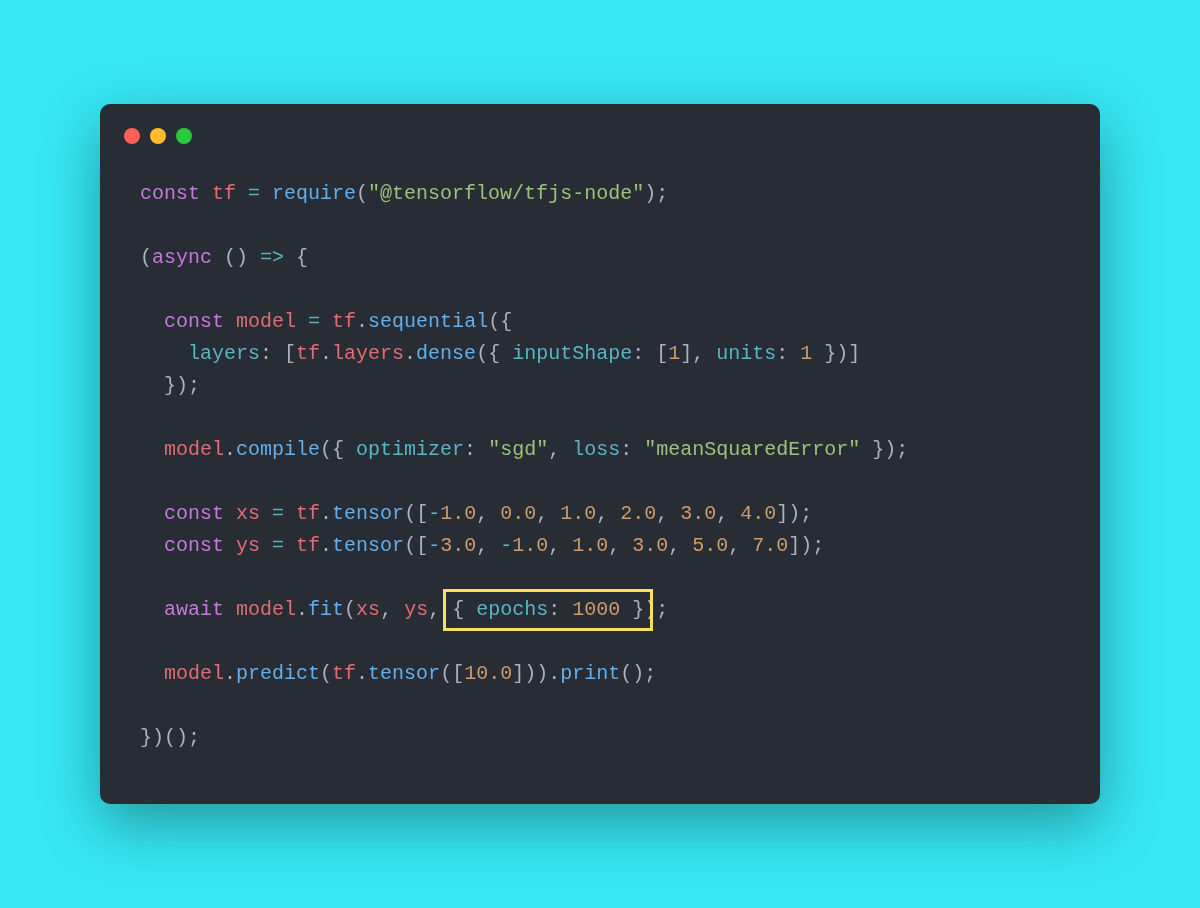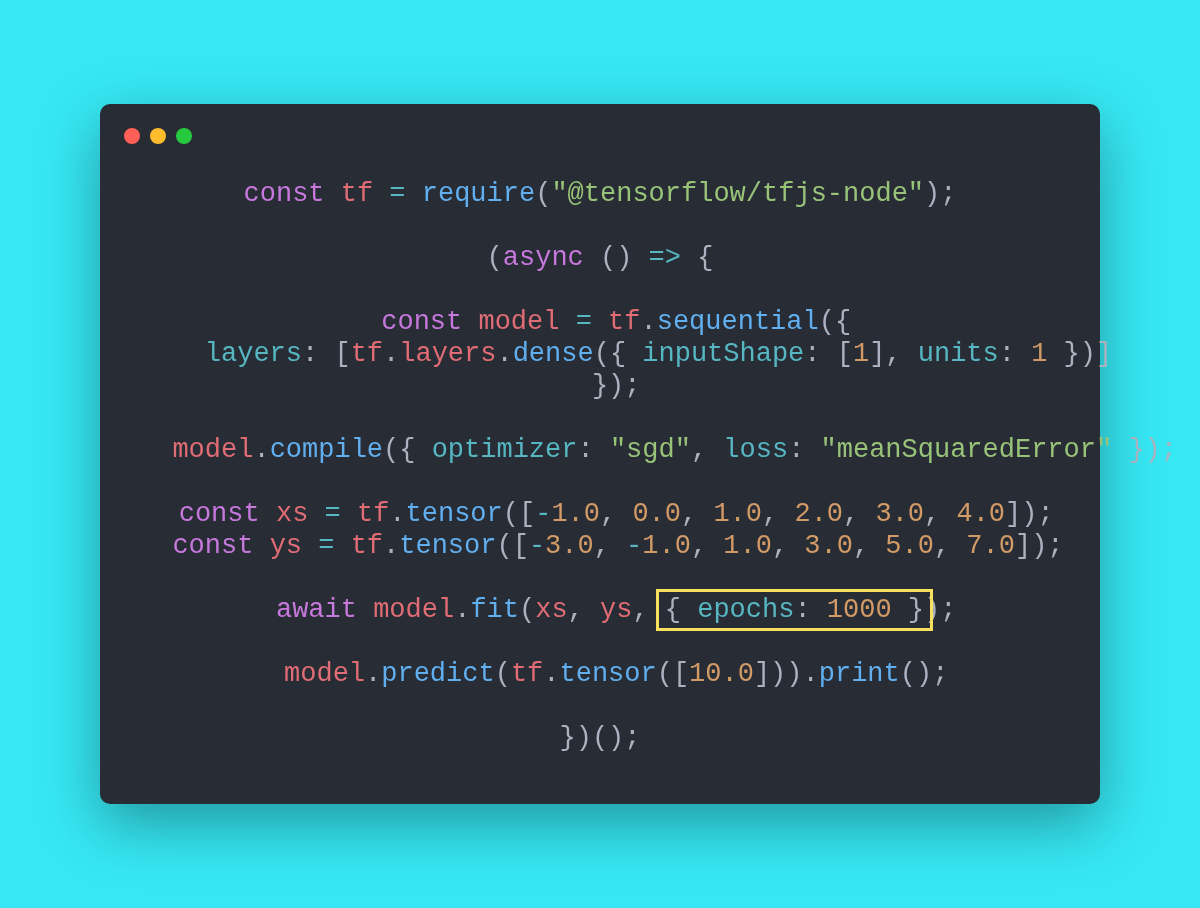--- a/index.html
+++ b/index.html
@@ -24,27 +24,26 @@
     padding: 0 24px 10px 24px;
   }
   .dot {
     width: 16px; height: 16px; border-radius: 50%;
   }
   .dot.red    { background: #ff5f56; }
   .dot.yellow { background: #ffbd2e; }
   .dot.green  { background: #27c93f; }
   pre.code {
     font-family: inherit;
-    font-size: 27px;
+    font-size: 20px;
     line-height: 32px;
     color: #abb2bf;
     padding: 24px 40px 0 40px;
     white-space: pre;
     position: relative;
-    text-align: center;
   }
   
   .kw    { color: #c678dd; }  
   .var   { color: #e06c75; }  
   .prop  { color: #56b6c2; }  
   .func  { color: #61afef; }  
   .str   { color: #98c379; }  
   .num   { color: #d19a66; }  
   .punc  { color: #abb2bf; }  
   .op    { color: #56b6c2; }  

